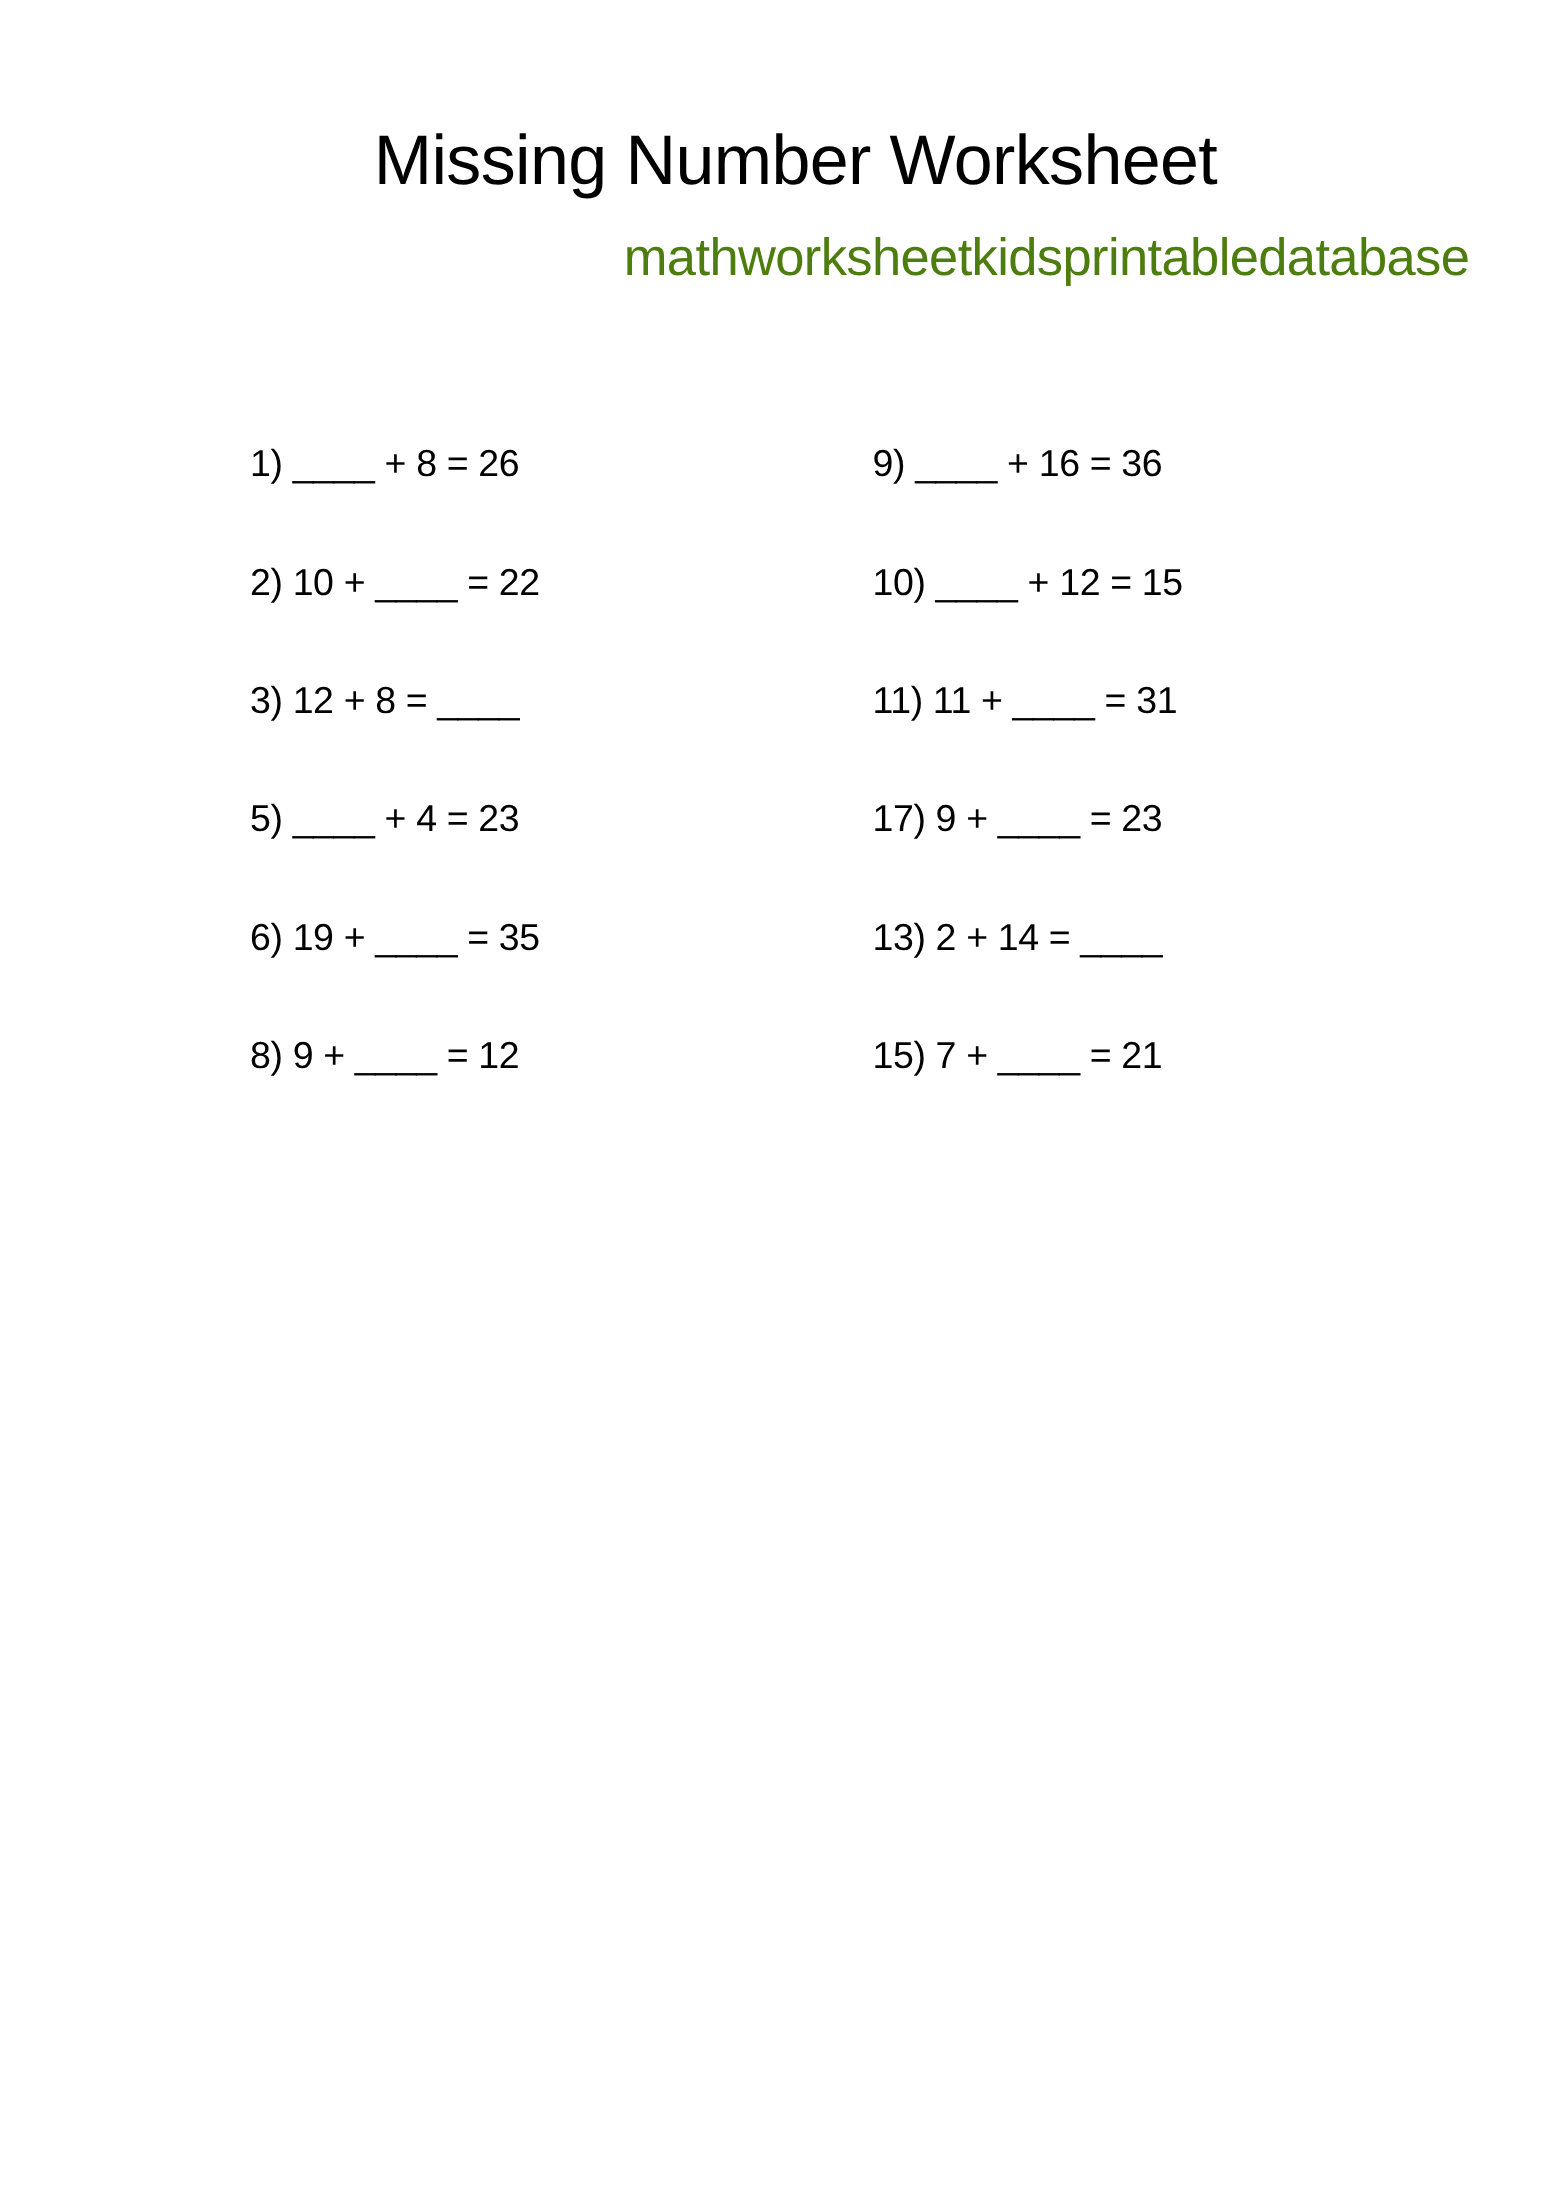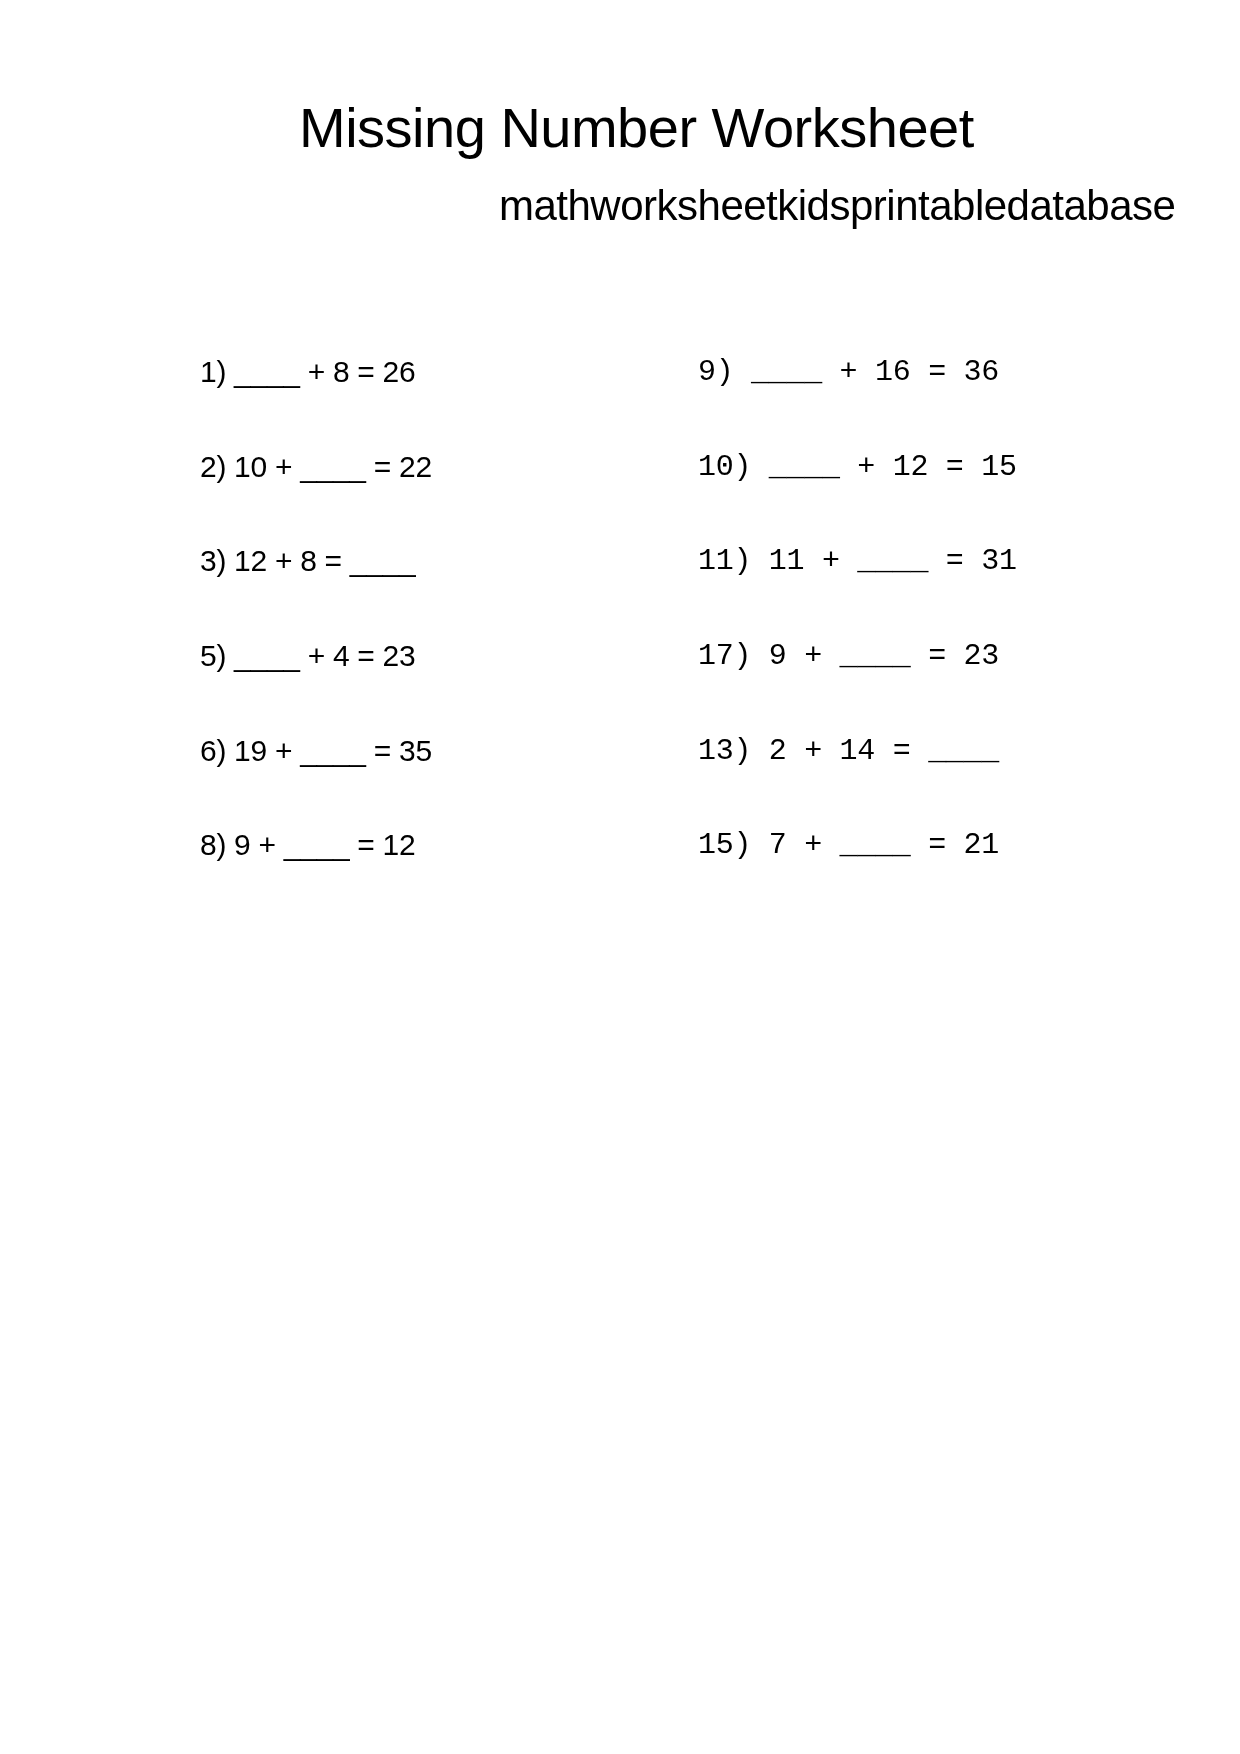--- a/index.html
+++ b/index.html
@@ -7,26 +7,26 @@
     width: 1240px; height: 1754px; position: relative; overflow: hidden;
     font-family: "Liberation Sans", sans-serif; color: #000;
   }
   .title {
     position: absolute; left: 299px; top: 96px;
     font-size: 56px; line-height: 64px; white-space: nowrap;
     letter-spacing: -0.5px;
   }
   .watermark {
     position: absolute; left: 499px; top: 180px;
-    font-size: 42px; line-height: 52px; color: #000000; white-space: nowrap;
+    font-size: 42px; line-height: 52px; color: #4d7c0f; white-space: nowrap;
     letter-spacing: -0.5px;
   }
   .col { position: absolute; top: 346px; }
   .col.left { left: 200px; }
-  .col.right { left: 698px; font-family: Liberation Mono, monospace; }
+  .col.right { left: 698px; }
   .problem {
     height: 94.7px; font-size: 30px; line-height: 52px; white-space: nowrap;
     letter-spacing: -0.3px;
   }
 </style>
 </head>
 <body>
 
 <div class="title">Missing Number Worksheet</div>
 <div class="watermark">mathworksheetkidsprintabledatabase</div>

